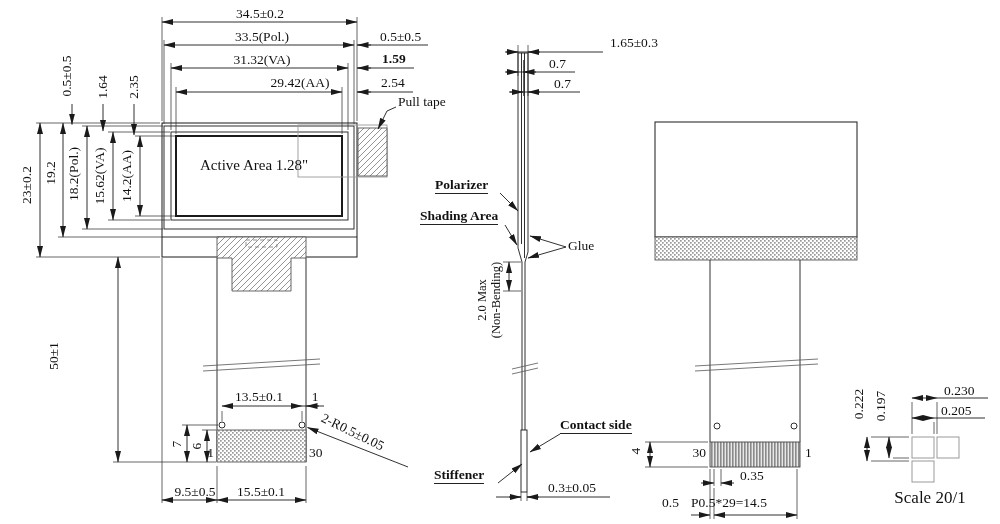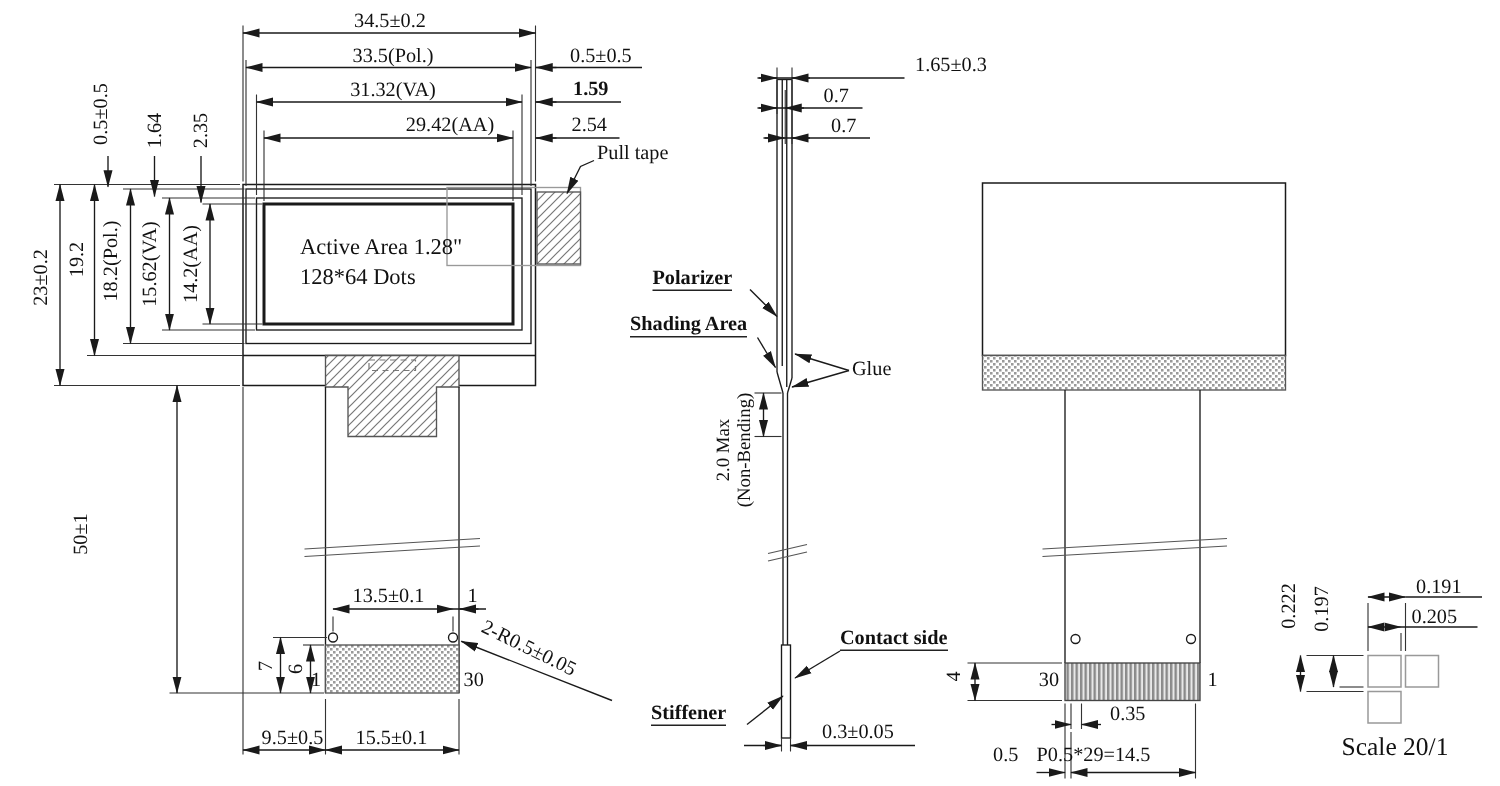--- a/index.html
+++ b/index.html
@@ -223,21 +223,20 @@
 <div class="lbl ctr" style="left:227px;top:30px;width:70px;">33.5(Pol.)</div>
 <div class="lbl ctr" style="left:227px;top:53px;width:70px;">31.32(VA)</div>
 <div class="lbl ctr" style="left:226px;top:76px;width:70px;margin-left:39px;">29.42(AA)</div>
 <div class="lbl" style="left:380px;top:30px;">0.5±0.5</div>
 <div class="lbl" style="left:382px;top:52px;font-weight:bold;">1.59</div>
 <div class="lbl" style="left:381px;top:76px;">2.54</div>
 <div class="lbl" style="left:398px;top:95px;">Pull tape</div>
 
 <div class="lbl big" style="left:200px;top:155px;width:150px;">
   <div>Active Area 1.28"</div>
-  <div>128*64 Dots</div>
 </div>
 
 <div class="lbl rot" style="left:41px;top:69px;width:52px;height:14px;">0.5±0.5</div>
 <div class="lbl rot" style="left:86px;top:80px;width:34px;height:14px;">1.64</div>
 <div class="lbl rot" style="left:117px;top:80px;width:34px;height:14px;">2.35</div>
 <div class="lbl rot" style="left:2px;top:178px;width:50px;height:14px;">23±0.2</div>
 <div class="lbl rot" style="left:34px;top:166px;width:34px;height:14px;">19.2</div>
 <div class="lbl rot" style="left:40px;top:167px;width:68px;height:14px;">18.2(Pol.)</div>
 <div class="lbl rot" style="left:64px;top:169px;width:72px;height:14px;">15.62(VA)</div>
 <div class="lbl rot" style="left:94px;top:169px;width:66px;height:14px;">14.2(AA)</div>
@@ -267,19 +266,19 @@
 <div class="lbl und" style="left:434px;top:468px;">Stiffener</div>
 <div class="lbl" style="left:548px;top:481px;">0.3±0.05</div>
 
 <div class="lbl rgt" style="left:690px;top:446px;width:16px;">30</div>
 <div class="lbl" style="left:805px;top:446px;">1</div>
 <div class="lbl rot" style="left:630px;top:444px;width:12px;height:14px;">4</div>
 <div class="lbl" style="left:740px;top:469px;">0.35</div>
 <div class="lbl" style="left:662px;top:496px;">0.5</div>
 <div class="lbl ctr" style="left:684px;top:496px;width:90px;">P0.5*29=14.5</div>
 
-<div class="lbl" style="left:944px;top:384px;">0.191</div>
+<div class="lbl" style="left:944px;top:384px;">0.230</div>
 <div class="lbl" style="left:941px;top:404px;">0.205</div>
 <div class="lbl rot" style="left:837px;top:397px;width:44px;height:14px;">0.222</div>
 <div class="lbl rot" style="left:859px;top:399px;width:44px;height:14px;">0.197</div>
 <div class="lbl ctr scale" style="left:878px;top:491px;width:104px;">Scale 20/1</div>
 
 </div>
 
 </body></html>

